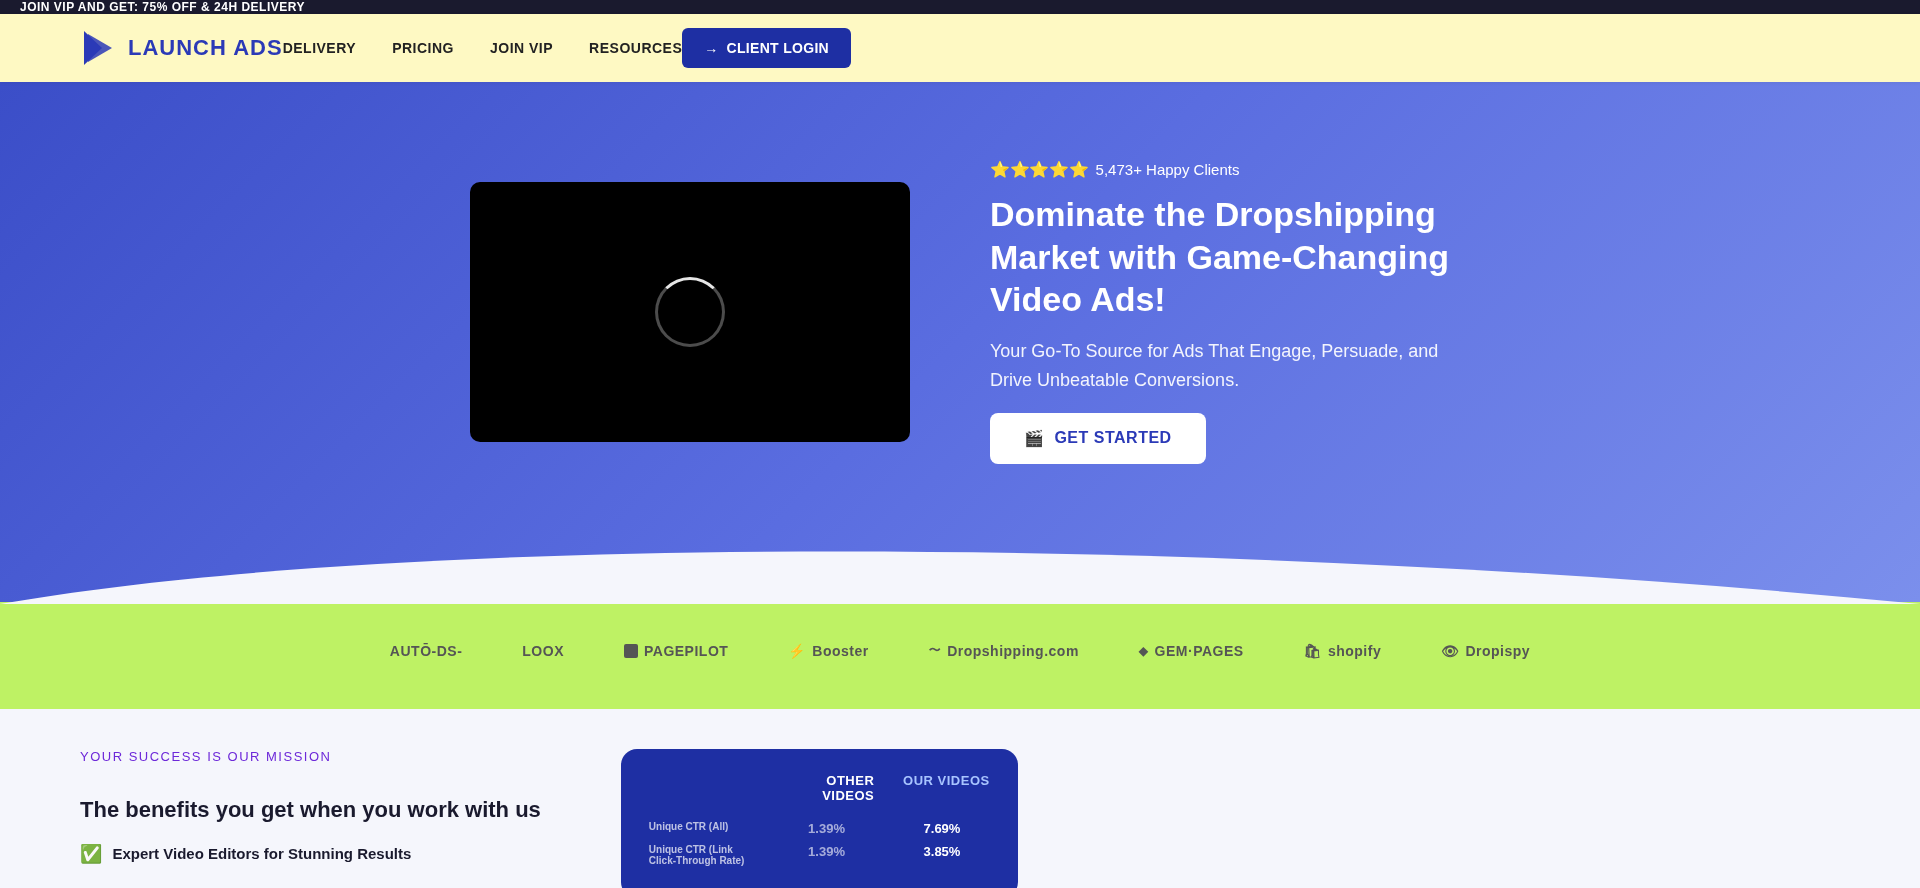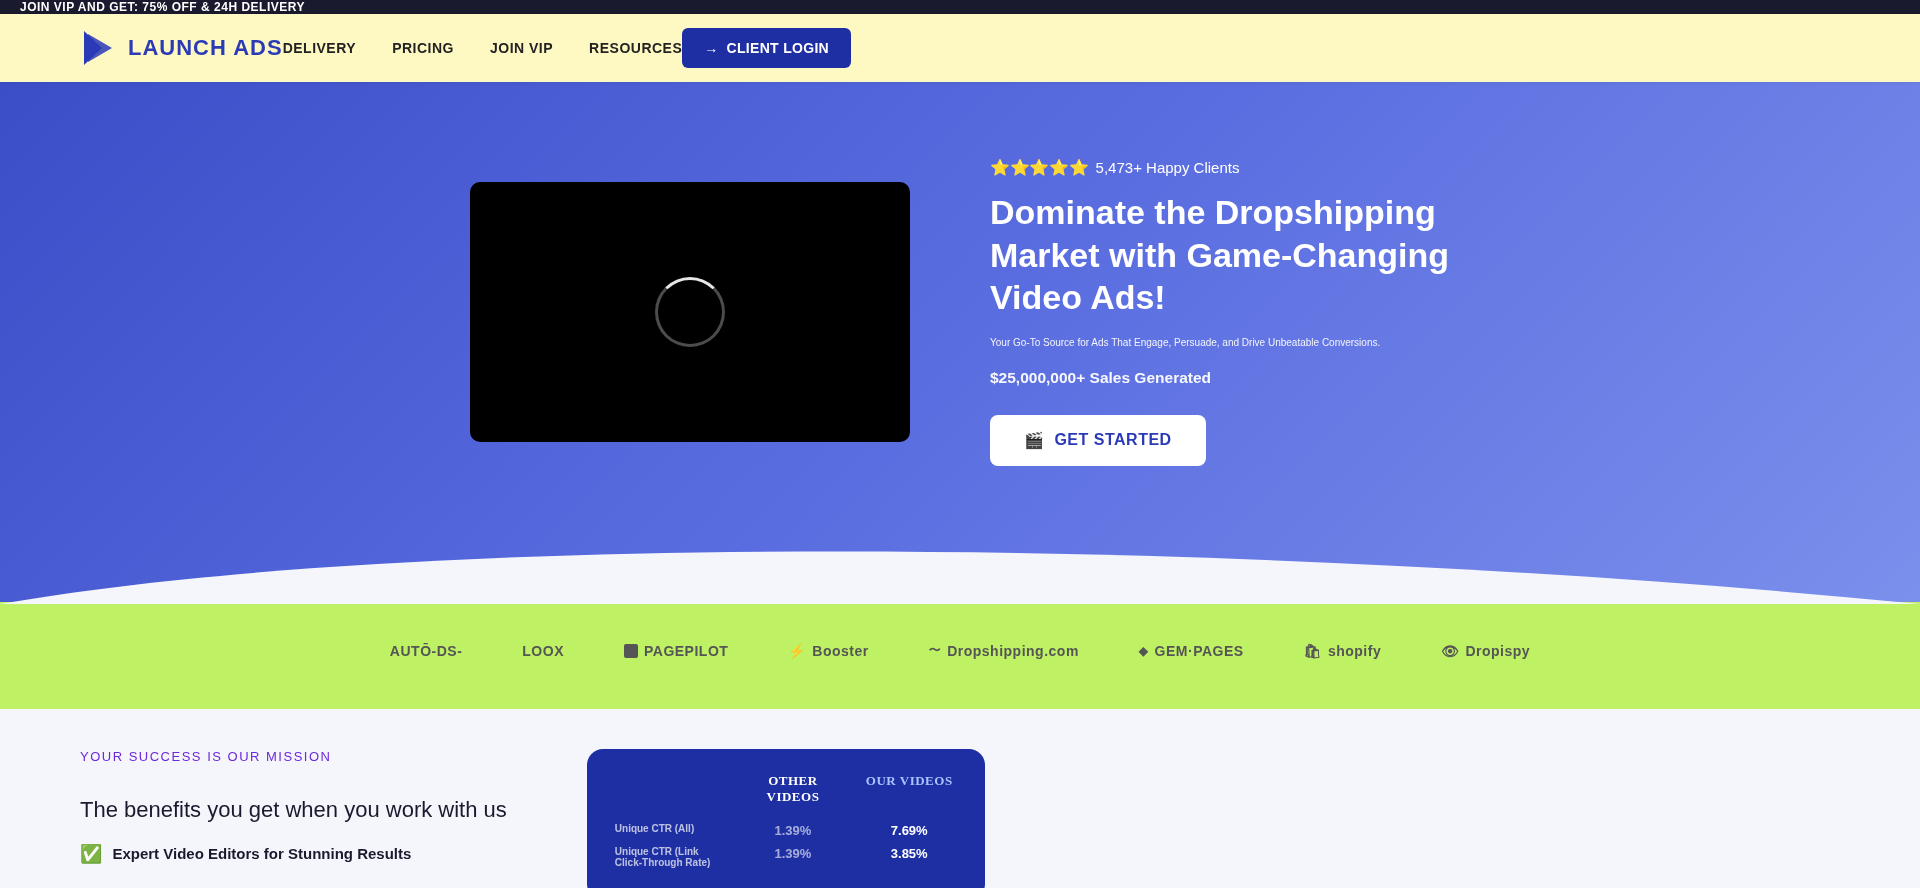--- a/index.html
+++ b/index.html
@@ -123,21 +123,21 @@
       font-weight: 500;
     }
     .hero-headline {
       font-size: 34px;
       font-weight: 800;
       line-height: 1.25;
       margin: 14px 0 16px 0;
       color: #fff;
     }
     .hero-subtext {
-      font-size: 10px;
+      font-size: 18px;
       font-weight: 400;
       line-height: 1.6;
       margin-bottom: 18px;
       color: rgba(255,255,255,0.92);
     }
     .hero-sales {
       font-size: 15.5px;
       font-weight: 600;
       color: rgba(255,255,255,0.95);
       margin-bottom: 28px;
@@ -205,21 +205,21 @@
     }
     .mission-tag {
       color: #6d28d9;
       font-size: 13px;
       font-weight: 400;
       letter-spacing: 1.5px;
       margin-bottom: 32px;
     }
     .mission-headline {
       font-size: 22px;
-      font-weight: 400;
+      font-weight: 700;
       color: #1a1a2e;
       margin-bottom: 18px;
       line-height: 1.3;
     }
     .mission-item {
       display: flex;
       align-items: center;
       gap: 10px;
       font-size: 15px;
       font-weight: 700;
@@ -242,23 +242,22 @@
     .comparison-header {
       display: flex;
       justify-content: space-between;
       margin-bottom: 18px;
       gap: 20px;
     }
     .comparison-col-title {
       font-size: 13px;
       font-weight: 700;
       letter-spacing: 0.5px;
-      text-align: center;
+      text-align: right;
       flex: 1;
-      font-family: Liberation Serif, serif;
     }
     .comparison-col-title.highlight {
       color: #a8c4ff;
     }
     .comparison-row {
       display: flex;
       justify-content: space-between;
       gap: 20px;
       margin-bottom: 8px;
       font-size: 12px;
@@ -315,21 +314,20 @@
     <div class="video-spinner"></div>
   </div>
 
   <div class="hero-content">
     <div class="hero-stars">
       <span class="stars-emoji">⭐⭐⭐⭐⭐</span>
       <span class="hero-clients-text">5,473+ Happy Clients</span>
     </div>
     <h1 class="hero-headline">Dominate the Dropshipping Market with Game-Changing Video Ads!</h1>
     <p class="hero-subtext">Your Go-To Source for Ads That Engage, Persuade, and Drive Unbeatable Conversions.</p>
-    <p class="hero-sales">$25,000,000+ Sales Generated</p>
     <button class="get-started-btn">
       <span>🎬</span>
       <span>GET STARTED</span>
     </button>
   </div>
 
   <div class="hero-wave">
     <svg viewBox="0 0 1920 70" preserveAspectRatio="none" xmlns="http://www.w3.org/2000/svg">
       <path d="M0,70 C400,0 1200,0 1920,70 L1920,70 L0,70 Z" fill="#f5f6fc"></path>
     </svg>

